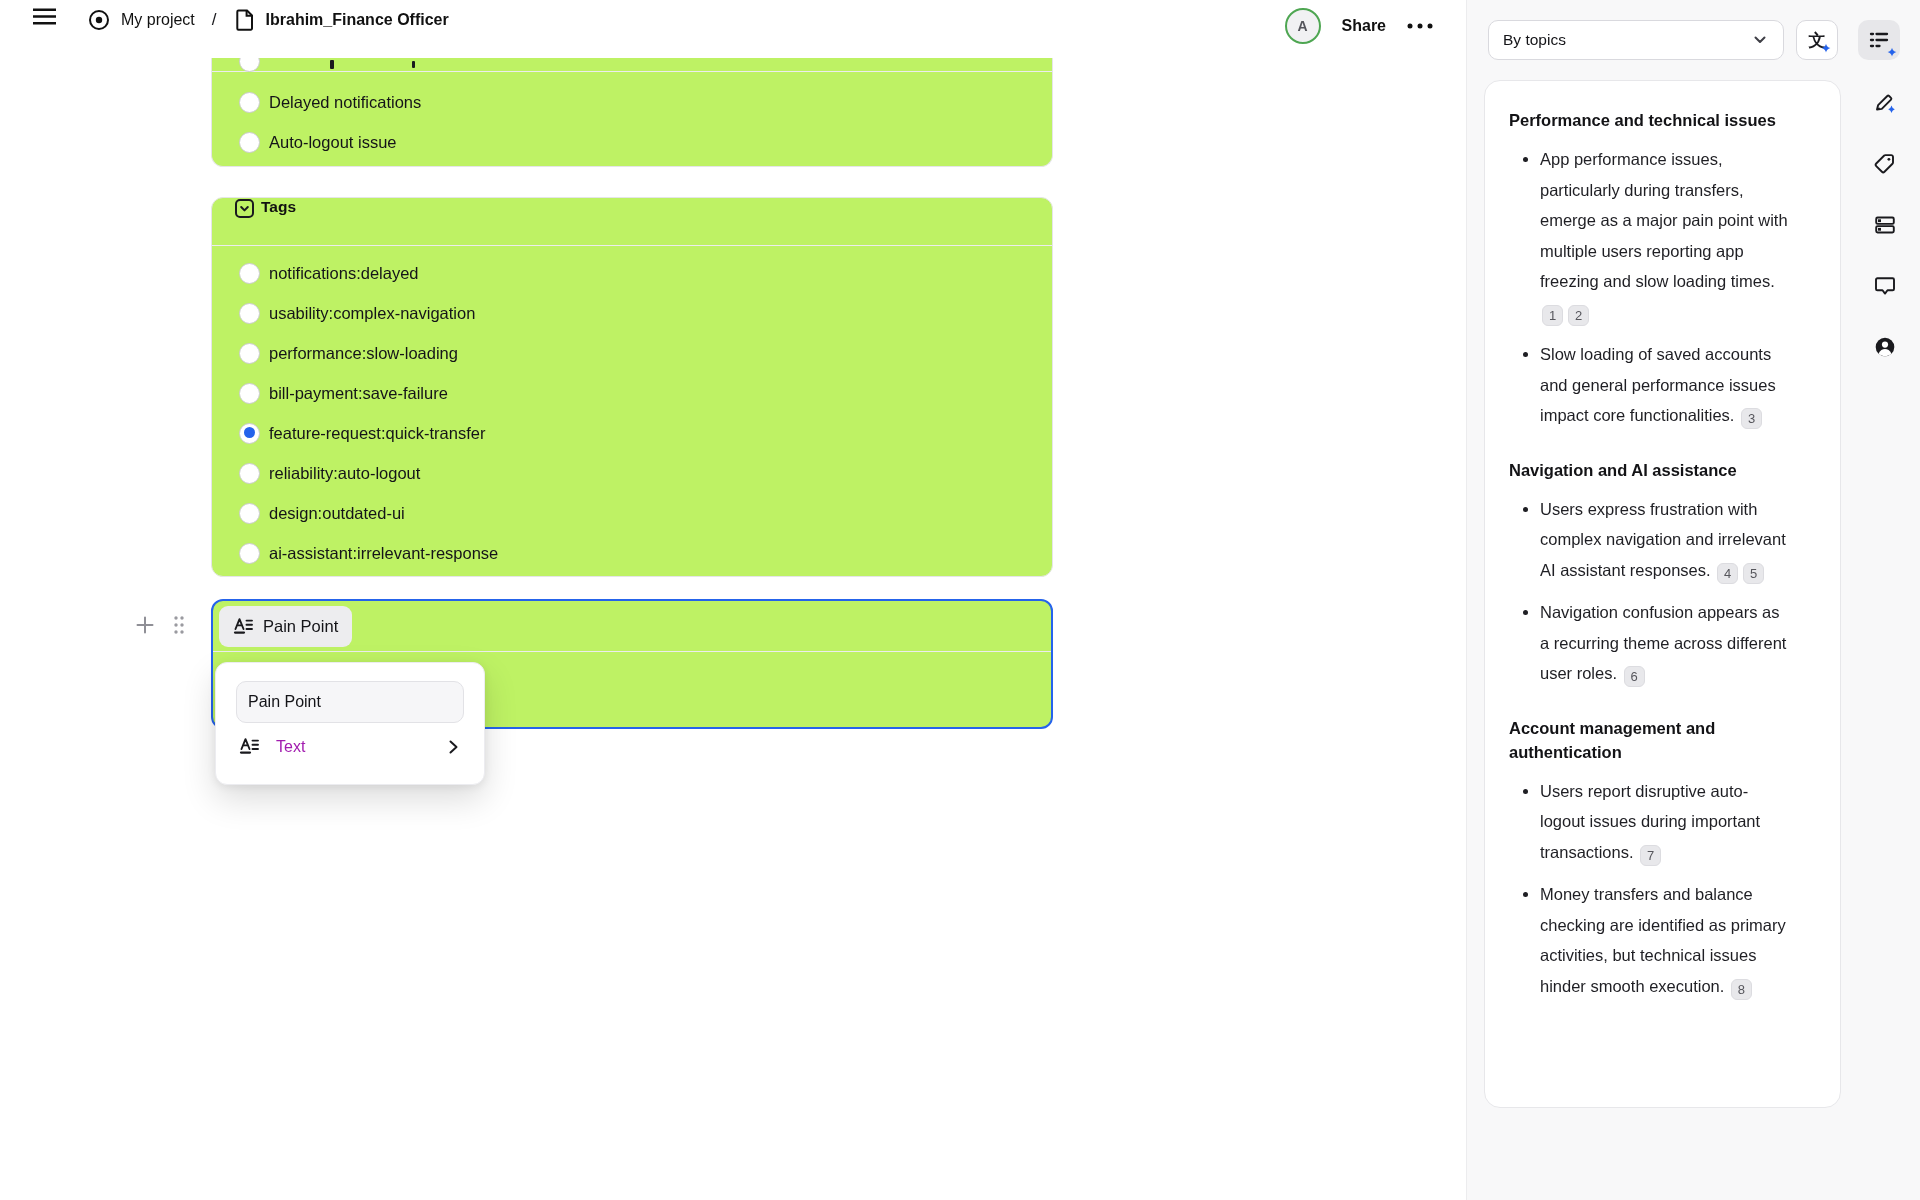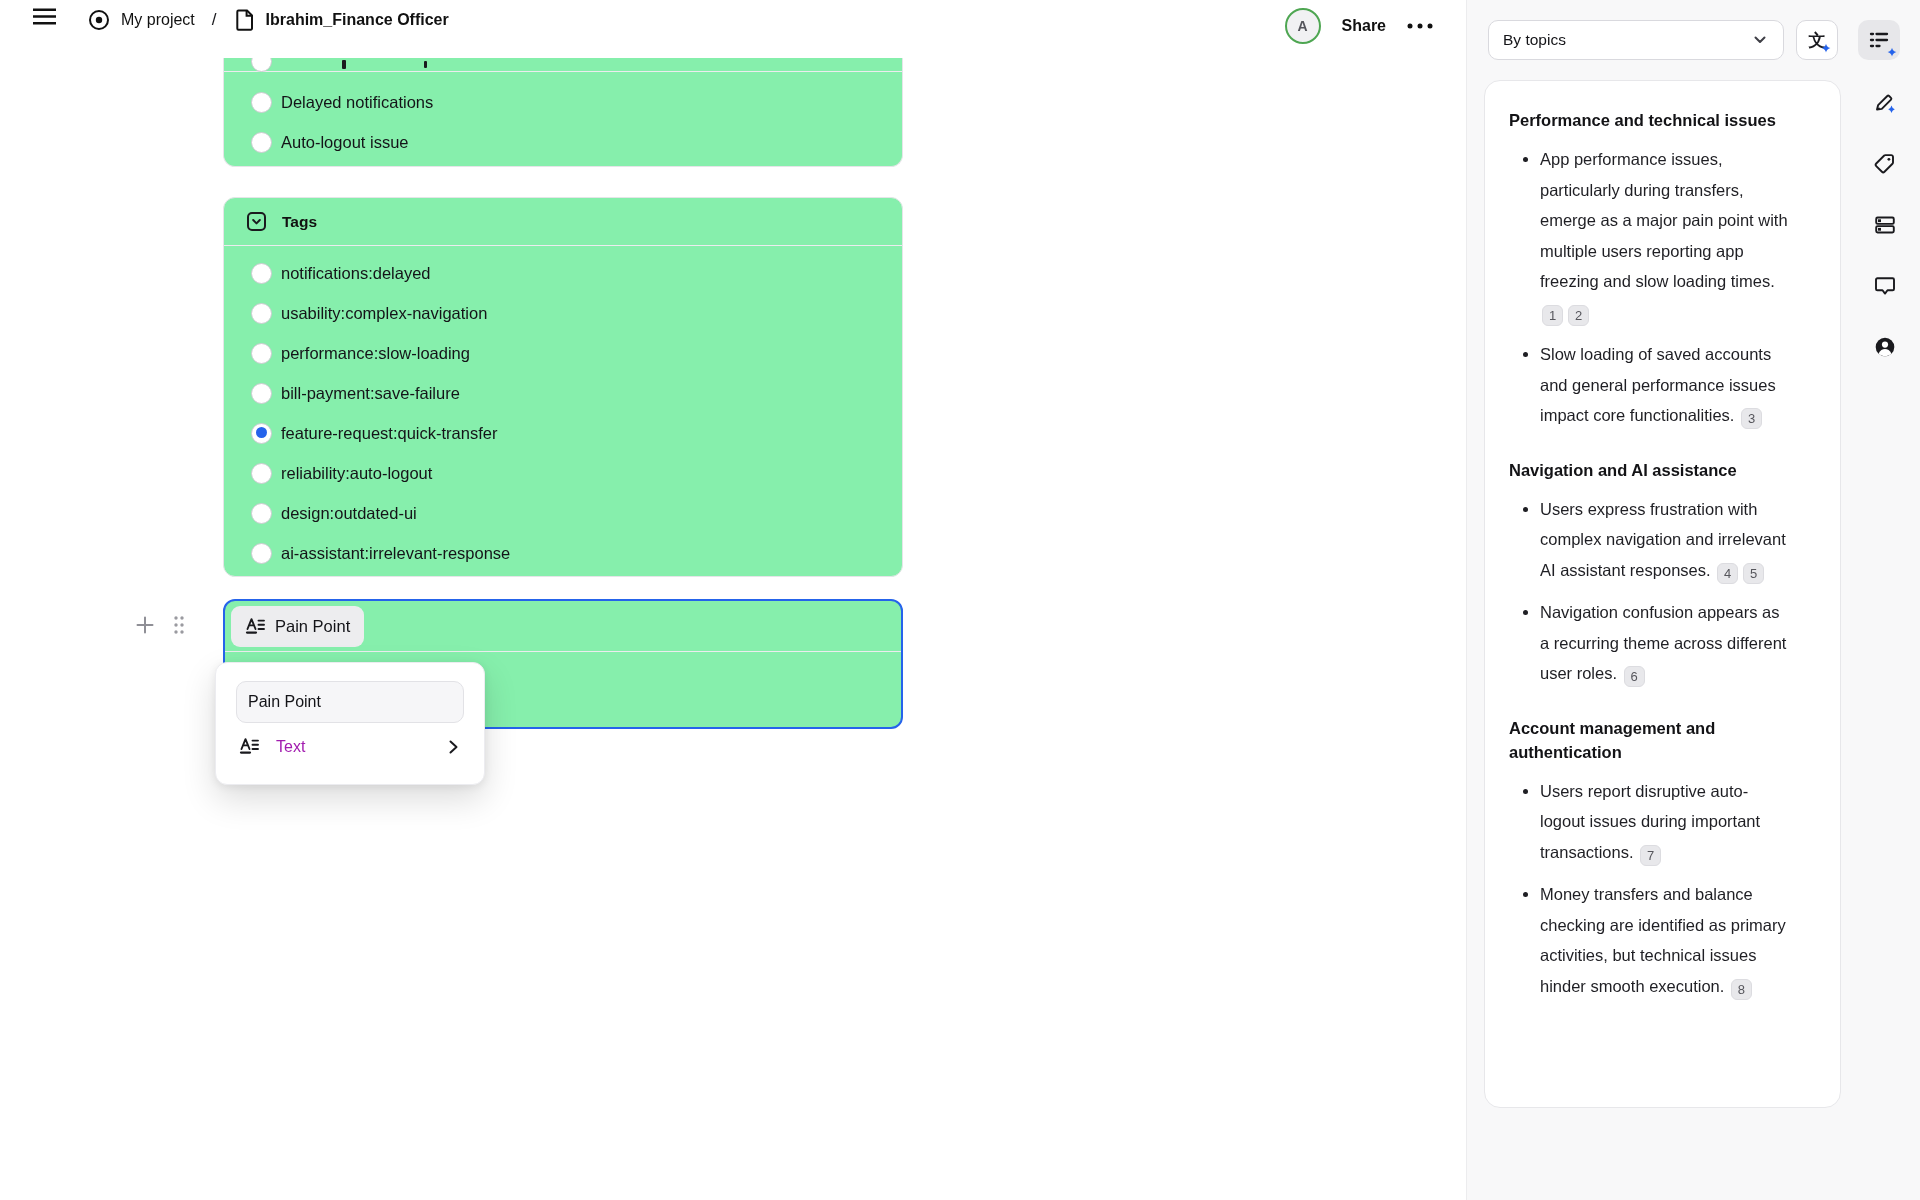--- a/index.html
+++ b/index.html
@@ -12,35 +12,35 @@
   header { position:absolute; left:0; top:0; right:0; height:58px; background:#fff; display:flex; align-items:flex-start; padding:8px 33px; z-index:6; }
   .icon-btn { background:none; border:none; cursor:pointer; display:flex; align-items:center; justify-content:center; color:#111; }
   .crumb { display:flex; align-items:center; margin-left:31px; gap:10px; font-size:16px; }
   .crumb .sep { font-size:17px; color:#1a1a1e; margin:0 7px; font-weight:400; }
   .crumb-proj { font-weight:500; color:#111; cursor:pointer; }
   .crumb-doc { font-weight:700; color:#111; cursor:pointer; }
   .header-right { margin-left:auto; display:flex; align-items:center; gap:21px; }
   .avatar { width:36px; height:36px; border-radius:50%; border:2.5px solid #4ea652; background:#f1f1f3; display:flex; align-items:center; justify-content:center; font-size:14px; font-weight:600; color:#55555c; cursor:pointer; }
   .share-btn { background:none; border:none; font-family:inherit; font-size:16px; font-weight:600; color:#111; cursor:pointer; }
 
-  .card { position:absolute; left:223px; width:680px; background:#86efac; border:1px solid #e5e5e8; border-radius:12px; }
+  .card { position:absolute; left:211px; width:842px; background:#bef264; border:1px solid #e5e5e8; border-radius:12px; }
   .divider { height:1px; background:#ececef; }
 
   .card-top { top:58px; height:109px; border-top:none; border-radius:0 0 12px 12px; }
   .cut-row { position:relative; height:13px; }
   .partial-radio { position:absolute; left:27px; top:-7px; width:21px; height:21px; border:1.5px solid #cbcbd0; border-radius:50%; background:#fff; z-index:2; }
   .text-frag { position:absolute; top:2px; width:4px; height:9px; background:#1a1a1e; border-radius:1px; }
   .rows-top { padding-top:10px; }
   .row { height:40px; display:flex; align-items:center; padding-left:27px; cursor:pointer; }
   .radio { width:21px; height:21px; border:1.5px solid #cbcbd0; border-radius:50%; background:#fff; flex:none; }
   .radio.selected::after { content:""; display:block; width:11px; height:11px; margin:3.5px 0 0 3.5px; border-radius:50%; background:#2563eb; }
   .row .lbl { margin-left:9px; font-size:16.5px; color:#141418; }
 
   .card-tags { top:197px; height:380px; }
-  .card-header { height:47px; display:flex; align-items:center; padding-left:22px; gap:15px; }
+  .card-header { height:47px; display:flex; padding-left:22px; gap:6px; }
   .card-header .title { font-size:15.5px; font-weight:700; color:#111; }
   .rows-tags { padding-top:7px; }
 
   .pain-card { top:599px; height:130px; border:2px solid #2563eb; border-radius:12px; }
   .chip-row { height:50px; display:flex; align-items:center; padding-left:6px; }
   .chip { display:flex; align-items:center; gap:9px; background:#ededef; border-radius:9px; height:41px; padding:0 14px; font-size:16.5px; color:#141418; cursor:pointer; }
   .value-area { height:76px; }
 
   .plus-btn { position:absolute; left:133px; top:613px; width:24px; height:24px; color:#8f8f96; cursor:pointer; background:none; border:none; }
   .drag-handle { position:absolute; left:171px; top:614px; width:16px; height:22px; color:#9a9aa0; cursor:grab; }

